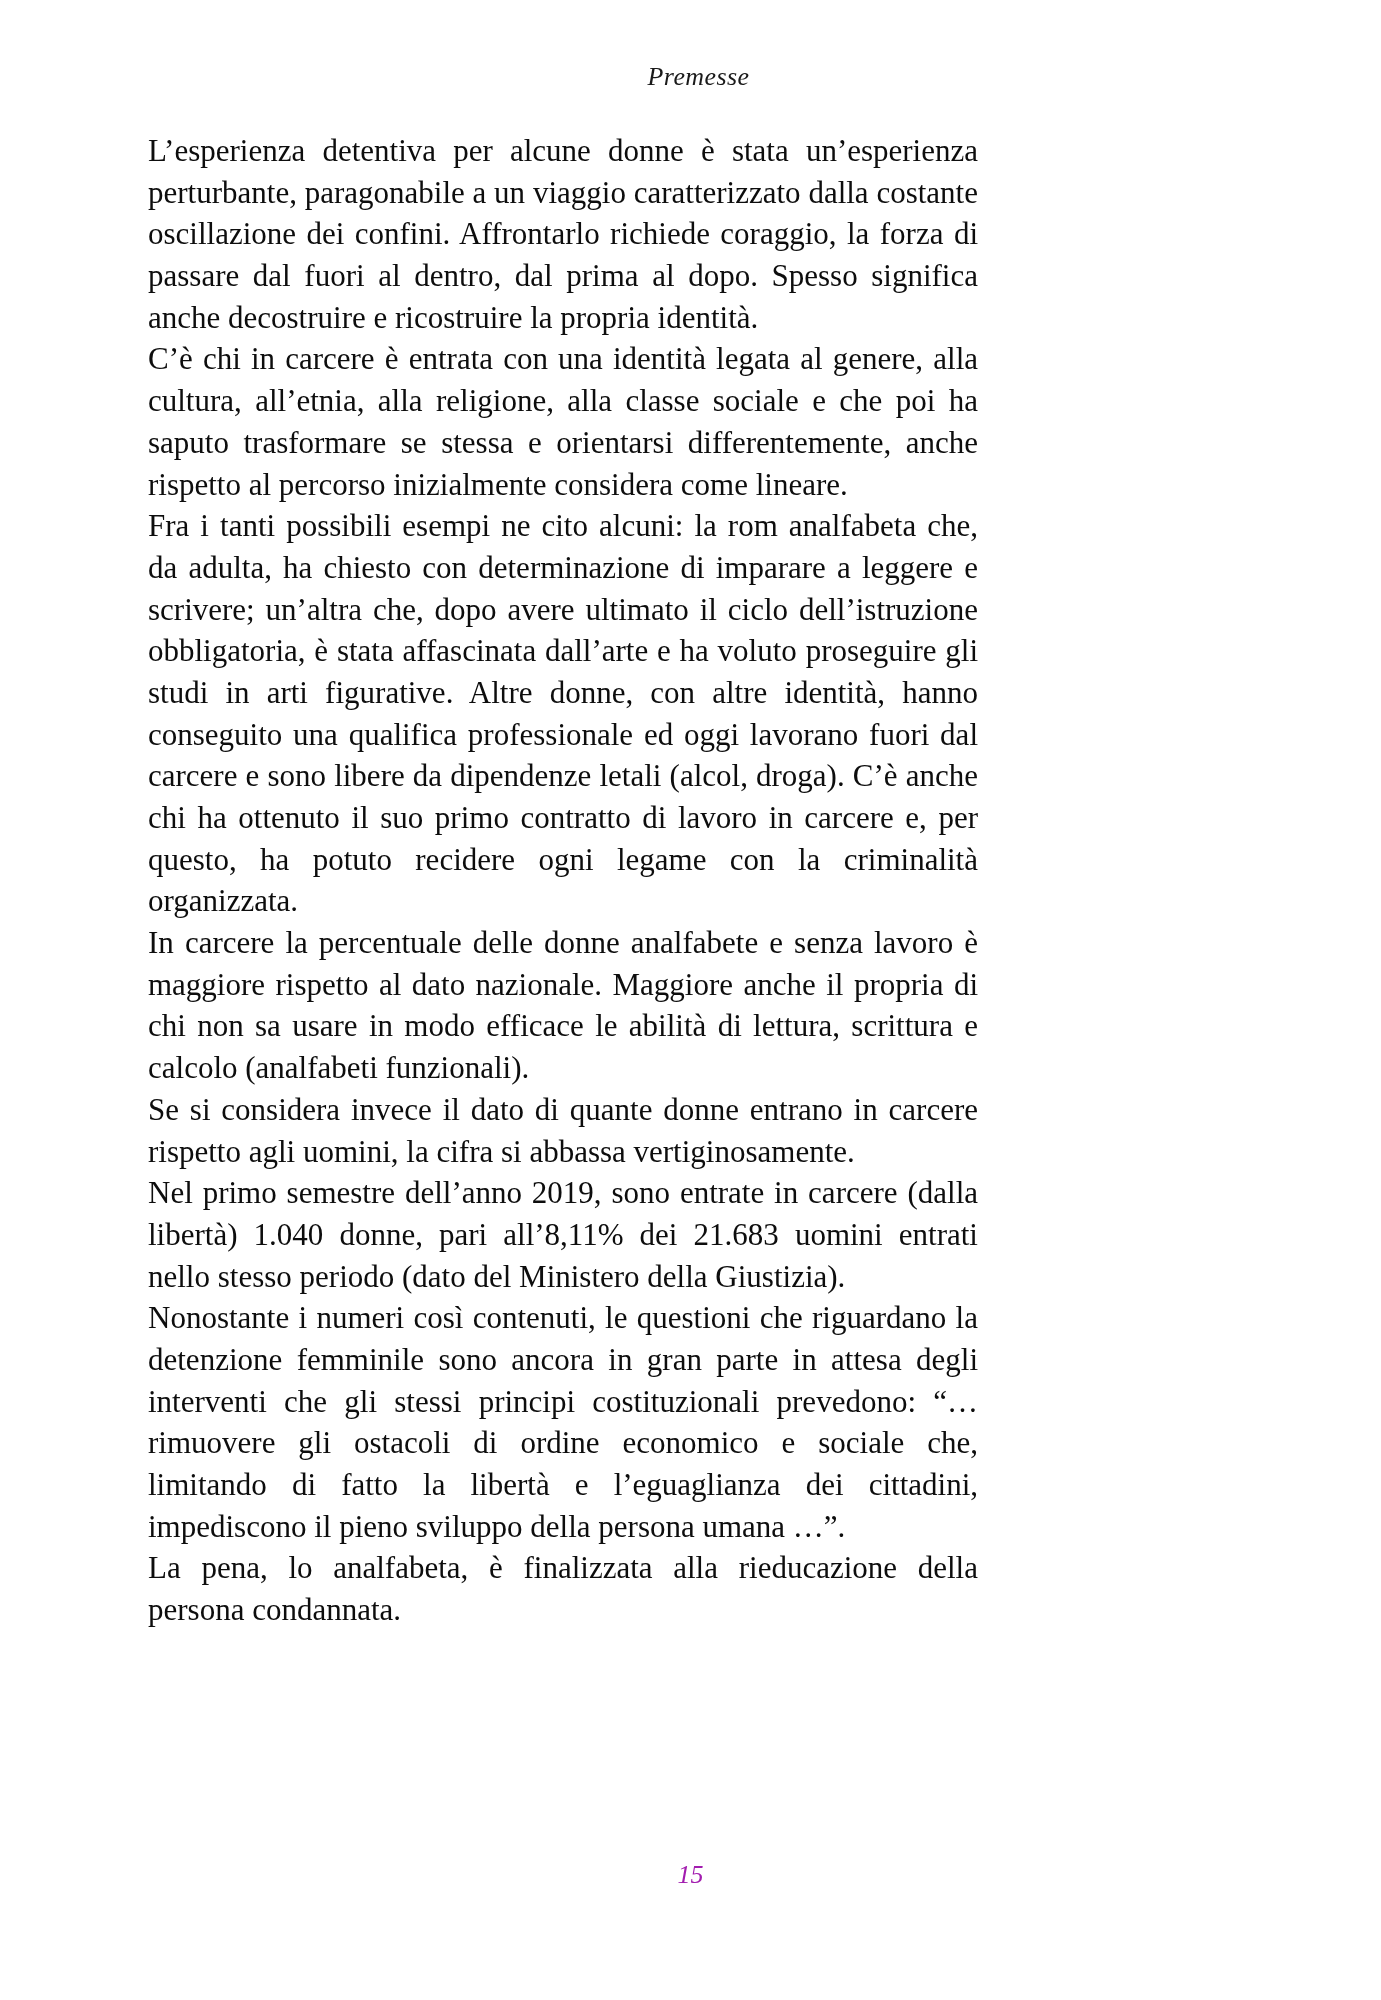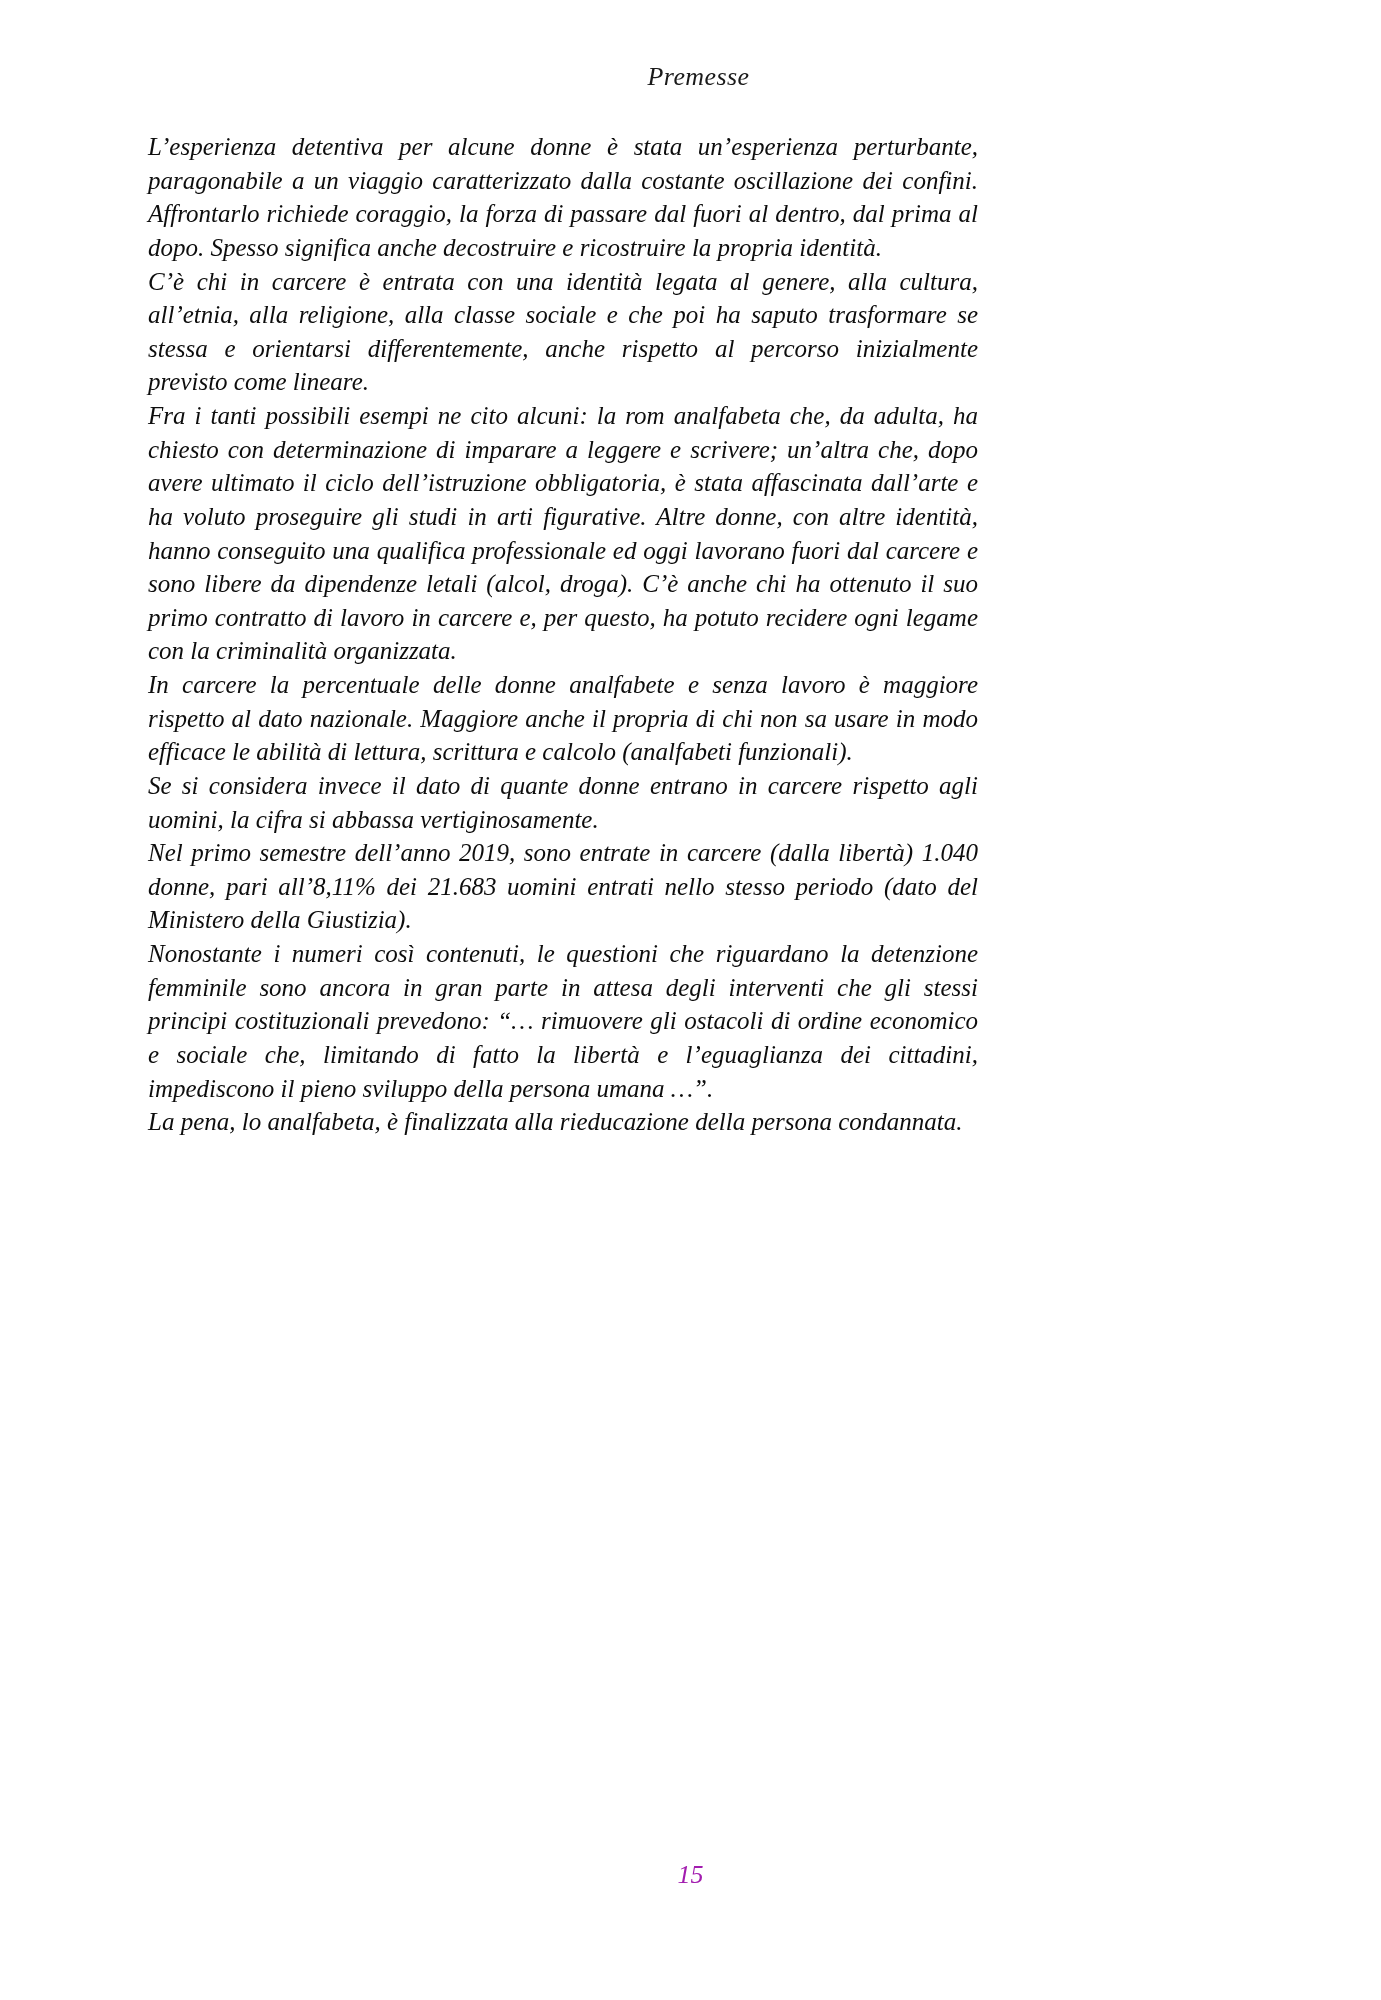--- a/index.html
+++ b/index.html
@@ -31,26 +31,25 @@
     font-size: 26px;
     letter-spacing: 0.4px;
     color: #1a1a1a;
     padding-left: 8px;
   }
   .body-block {
     position: absolute;
     top: 130px;
     left: 148px;
     width: 830px;
-    font-size: 25px;
+    font-size: 31px;
     line-height: 1.345;
     text-align: justify;
     text-justify: inter-word;
     color: #0d0d0d;
-    font-style: italic;
   }
   .body-block p {
     margin: 0;
     text-indent: 0;
     hyphens: manual;
   }
   .folio {
     position: absolute;
     top: 1860px;
     left: 0;
@@ -63,21 +62,21 @@
 </style>
 </head>
 <body>
 
 <div class="page">
 
   <div class="running-head">Premesse</div>
 
   <div class="body-block">
     <p>L’esperienza detentiva per alcune donne è stata un’esperienza perturbante, paragonabile a un viaggio caratterizzato dalla costante oscillazione dei confini. Affrontarlo richiede coraggio, la forza di passare dal fuori al dentro, dal prima al dopo. Spesso significa anche decostruire e ricostruire la propria identità.</p>
-    <p>C’è chi in carcere è entrata con una identità legata al genere, alla cultura, all’etnia, alla religione, alla classe sociale e che poi ha saputo trasformare se stessa e orientarsi differentemente, anche rispetto al percorso inizialmente previsto come lineare.</p>
+    <p>C’è chi in carcere è entrata con una identità legata al genere, alla cultura, all’etnia, alla religione, alla classe sociale e che poi ha saputo trasformare se stessa e orientarsi differentemente, anche rispetto al percorso inizialmente considera come lineare.</p>
     <p>Fra i tanti possibili esempi ne cito alcuni: la rom analfabeta che, da adulta, ha chiesto con determinazione di imparare a leggere e scrivere; un’altra che, dopo avere ultimato il ciclo dell’istruzione obbligatoria, è stata affascinata dall’arte e ha voluto proseguire gli studi in arti figurative. Altre donne, con altre identità, hanno conseguito una qualifica professionale ed oggi lavorano fuori dal carcere e sono libere da dipendenze letali (alcol, droga). C’è anche chi ha ottenuto il suo primo contratto di lavoro in carcere e, per questo, ha potuto recidere ogni legame con la criminalità organizzata.</p>
     <p>In carcere la percentuale delle donne analfabete e senza lavoro è maggiore rispetto al dato nazionale. Maggiore anche il propria di chi non sa usare in modo efficace le abilità di lettura, scrittura e calcolo (analfabeti funzionali).</p>
     <p>Se si considera invece il dato di quante donne entrano in carcere rispetto agli uomini, la cifra si abbassa vertiginosamente.</p>
     <p>Nel primo semestre dell’anno 2019, sono entrate in carcere (dalla libertà) 1.040 donne, pari all’8,11% dei 21.683 uomini entrati nello stesso periodo (dato del Ministero della Giustizia).</p>
     <p>Nonostante i numeri così contenuti, le questioni che riguardano la detenzione femminile sono ancora in gran parte in attesa degli interventi che gli stessi principi costituzionali prevedono: “… rimuovere gli ostacoli di ordine economico e sociale che, limitando di fatto la libertà e l’eguaglianza dei cittadini, impediscono il pieno sviluppo della persona umana …”.</p>
     <p>La pena, lo analfabeta, è finalizzata alla rieducazione della persona condannata.</p>
   </div>
 
   <div class="folio">15</div>
 

